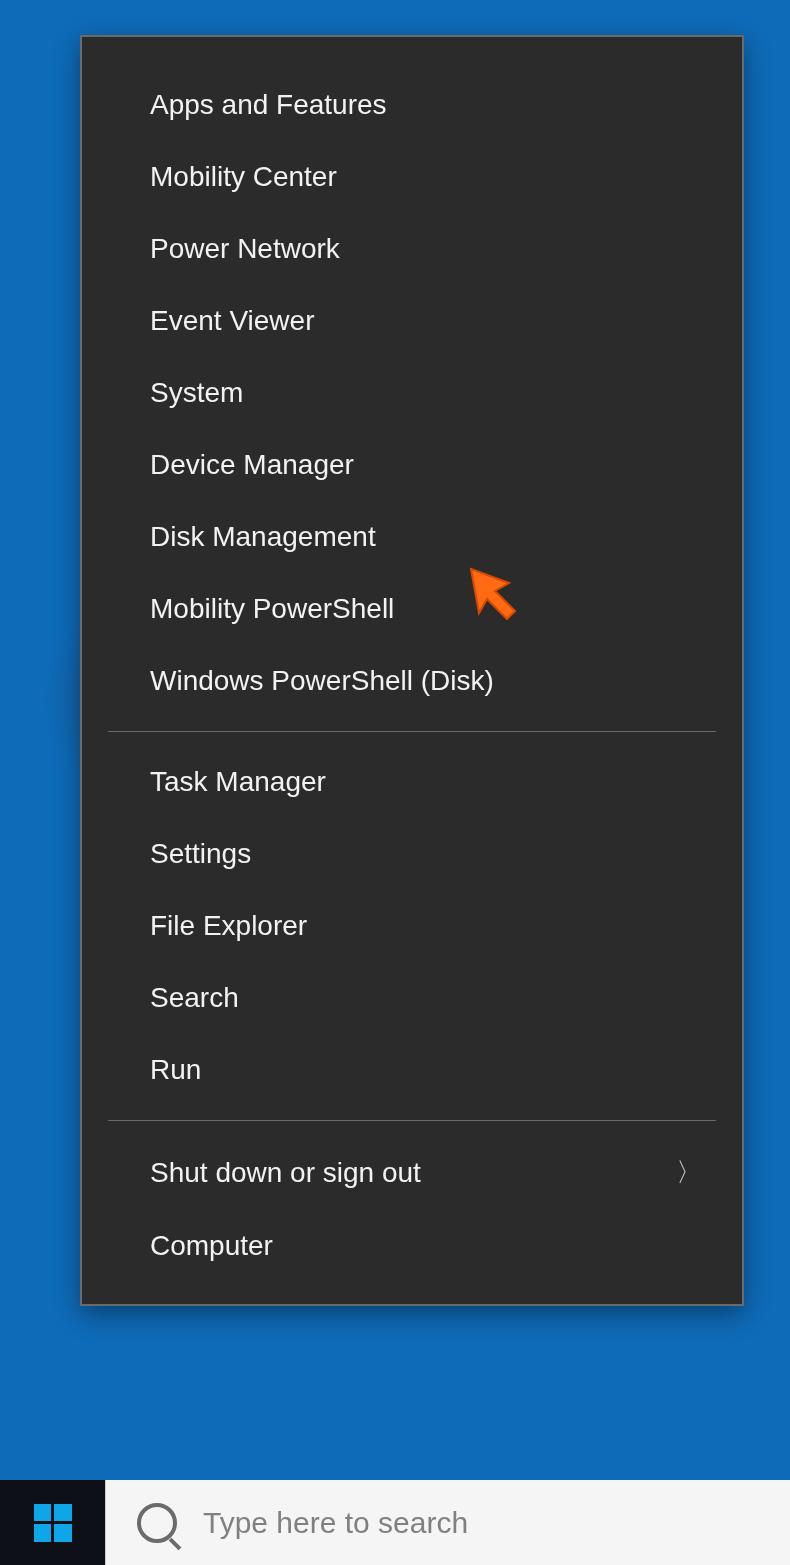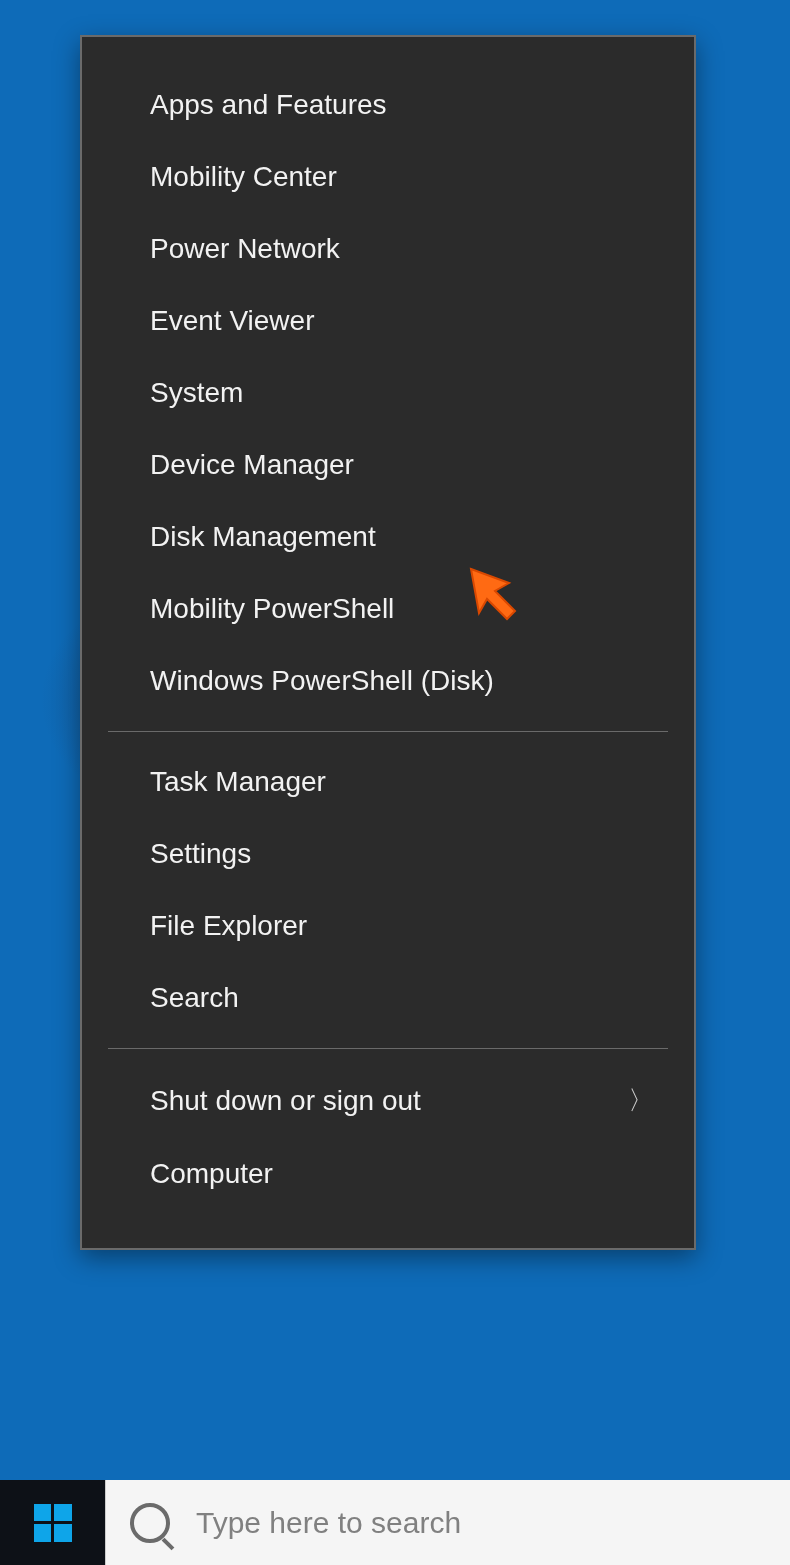--- a/index.html
+++ b/index.html
@@ -39,21 +39,21 @@
     }
     .win-logo span {
       background: #0ea5e9;
     }
     .search-bar {
       flex: 1;
       height: 85px;
       background: #f5f5f5;
       display: flex;
       align-items: center;
-      padding-left: 24px;
+      padding-left: 31px;
       gap: 26px;
       border-left: 1px solid #ccc;
     }
     .search-icon {
       width: 40px;
       height: 40px;
       border: 4px solid #6b6b6b;
       border-radius: 50%;
       position: relative;
     }
@@ -68,26 +68,26 @@
       transform: rotate(-45deg);
     }
     .search-text {
       font-size: 30px;
       color: #808080;
     }
     .context-menu {
       position: absolute;
       top: 35px;
       left: 80px;
-      width: 616px;
+      width: 664px;
       background: #2b2b2b;
       border: 2px solid #6a6a6a;
       box-shadow: 0 8px 24px rgba(0,0,0,0.4);
       padding-top: 32px;
-      padding-bottom: 38px;
+      padding-bottom: 22px;
     }
     .menu-item {
       padding: 20px 0 20px 68px;
       color: #f2f2f2;
       font-size: 28px;
       font-weight: 400;
       cursor: pointer;
       position: relative;
       display: flex;
       align-items: center;
@@ -162,20 +162,23 @@
     </div>
   <div class="menu-item">
       <span>Settings</span>
     </div>
   <div class="menu-item">
       <span>File Explorer</span>
     </div>
   <div class="menu-item">
       <span>Search</span>
     </div>
+  <div class="menu-item">
+      <span>Run</span>
+    </div>
 
   <div class="divider"></div>
 
   <div class="menu-item">
     <span>Shut down or sign out</span>
     <span class="chevron-right">〉</span>
   </div>
   <div class="menu-item">
       <span>Computer</span>
     </div>

